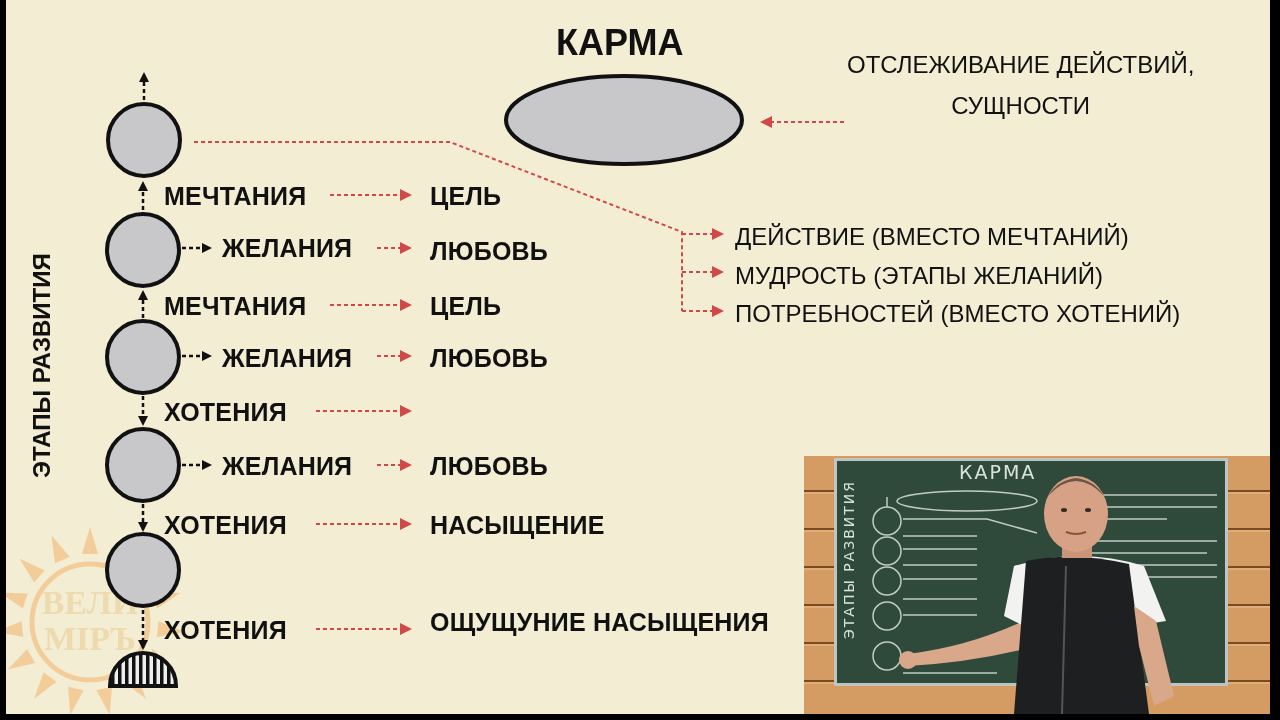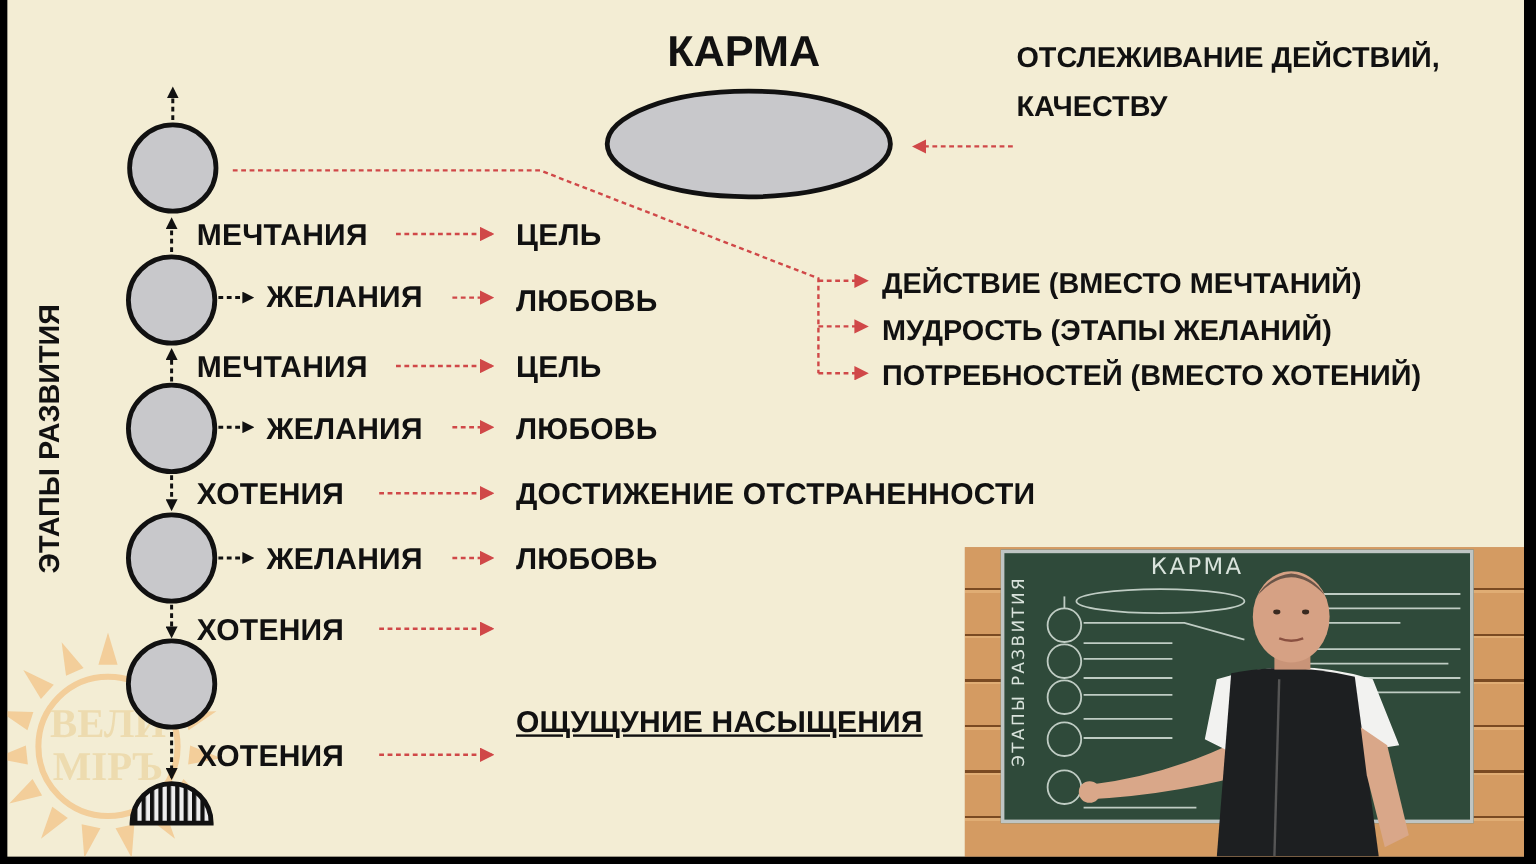--- a/index.html
+++ b/index.html
@@ -5,22 +5,22 @@
   html, body { margin:0; padding:0; background:#000; }
   body { width:1280px; height:720px; position:relative; overflow:hidden;
          font-family:"Liberation Sans", sans-serif; }
   .slide { position:absolute; left:6px; top:0; width:1264px; height:714px;
            background:#f3edd4; overflow:hidden; }
   .lbl { position:absolute; font-weight:bold; color:#111; white-space:nowrap;
          font-size:25px; line-height:28px; letter-spacing:0.2px;text-align:right; }
   .title { position:absolute; left:550px; top:22px; font-size:36px; font-weight:bold; color:#111; }
   .vert { position:absolute; left:22px; top:478px; transform-origin:left top; transform:rotate(-90deg);
           font-size:24px; font-weight:bold; color:#111; white-space:nowrap; }
-  .note { position:absolute; left:841px; top:28px; font-size:24px; font-weight:bold; line-height:41px; color:#111; }
-  .rlist { position:absolute; left:729px; top:218px; font-size:24px; font-weight:bold; line-height:38.5px; color:#111; }
+  .note { position:absolute; left:841px; top:44px; font-size:24px; font-weight:normal; line-height:41px; color:#111;text-align:center; }
+  .rlist { position:absolute; left:729px; top:218px; font-size:24px; font-weight:normal; line-height:38.5px; color:#111; }
   svg.overlay { position:absolute; left:0; top:0; }
   .video { position:absolute; left:798px; top:456px; width:466px; height:258px; background:#c98d55; overflow:hidden; }
   .wood { position:absolute; inset:0;
           background:repeating-linear-gradient(180deg,#d49b62 0 34px,#7a4a22 34px 36px,#e0ad74 36px 38px); }
   .board { position:absolute; left:30px; top:2px; width:394px; height:228px; background:#2f4a3a;
            border:3px solid #bfc5c3; box-sizing:border-box; }
   .chalk { position:absolute; color:#d9e3dc; font-family:"DejaVu Sans", sans-serif; white-space:nowrap; }
   .person { position:absolute; }
 </style>
 </head>
@@ -109,21 +109,21 @@
 
     <ellipse cx="618" cy="120" rx="118" ry="44" fill="#c8c8cb" stroke="#111" stroke-width="4"></ellipse>
   </svg>
 
   <div class="title">КАРМА</div>
 
   <div class="vert">ЭТАПЫ РАЗВИТИЯ</div>
 
   <div class="note">
     <div>ОТСЛЕЖИВАНИЕ ДЕЙСТВИЙ,</div>
-    <div>КАЧЕСТВУ</div>
+    <div>СУЩНОСТИ</div>
   </div>
 
   <div class="rlist">
     <div>ДЕЙСТВИЕ (ВМЕСТО МЕЧТАНИЙ)</div>
     <div>МУДРОСТЬ (ЭТАПЫ ЖЕЛАНИЙ)</div>
     <div>ПОТРЕБНОСТЕЙ (ВМЕСТО ХОТЕНИЙ)</div>
   </div>
 
   <div class="lbl" style="left:158px;top:182px;">МЕЧТАНИЯ</div>
   <div class="lbl" style="left:424px;top:182px;">ЦЕЛЬ</div>
@@ -131,29 +131,29 @@
   <div class="lbl" style="left:216px;top:234px;">ЖЕЛАНИЯ</div>
   <div class="lbl" style="left:424px;top:237px;">ЛЮБОВЬ</div>
 
   <div class="lbl" style="left:158px;top:292px;">МЕЧТАНИЯ</div>
   <div class="lbl" style="left:424px;top:292px;">ЦЕЛЬ</div>
 
   <div class="lbl" style="left:216px;top:344px;">ЖЕЛАНИЯ</div>
   <div class="lbl" style="left:424px;top:344px;">ЛЮБОВЬ</div>
 
   <div class="lbl" style="left:158px;top:398px;">ХОТЕНИЯ</div>
-  <div class="lbl" style="left:424px;top:398px;">ДОСТИЖЕНИЕ ОТСТРАНЕННОСТИ</div>
 
   <div class="lbl" style="left:216px;top:452px;">ЖЕЛАНИЯ</div>
   <div class="lbl" style="left:424px;top:452px;">ЛЮБОВЬ</div>
 
   <div class="lbl" style="left:158px;top:511px;">ХОТЕНИЯ</div>
+  <div class="lbl" style="left:424px;top:511px;">НАСЫЩЕНИЕ</div>
 
   <div class="lbl" style="left:158px;top:616px;">ХОТЕНИЯ</div>
-  <div class="lbl" style="left:424px;top:588px;text-decoration:underline;">ОЩУЩУНИЕ НАСЫЩЕНИЯ</div>
+  <div class="lbl" style="left:424px;top:608px;">ОЩУЩУНИЕ НАСЫЩЕНИЯ</div>
 
   <div class="video">
     <div class="wood"></div>
     <div class="board">
       <div class="chalk" style="left:122px;top:0px;font-size:19px;letter-spacing:2px;">КАРМА</div>
       <div class="chalk" style="left:4px;top:178px;font-size:14px;letter-spacing:2px;transform-origin:left top;transform:rotate(-90deg);">ЭТАПЫ РАЗВИТИЯ</div>
       <svg width="394" height="228" style="position:absolute;left:0;top:0;">
         <g stroke="#d9e3dc" stroke-width="1.5" fill="none" opacity="0.85">
           <ellipse cx="78" cy="36" rx="70" ry="10" transform="translate(52,4)"></ellipse>
           <circle cx="50" cy="60" r="14"></circle>

